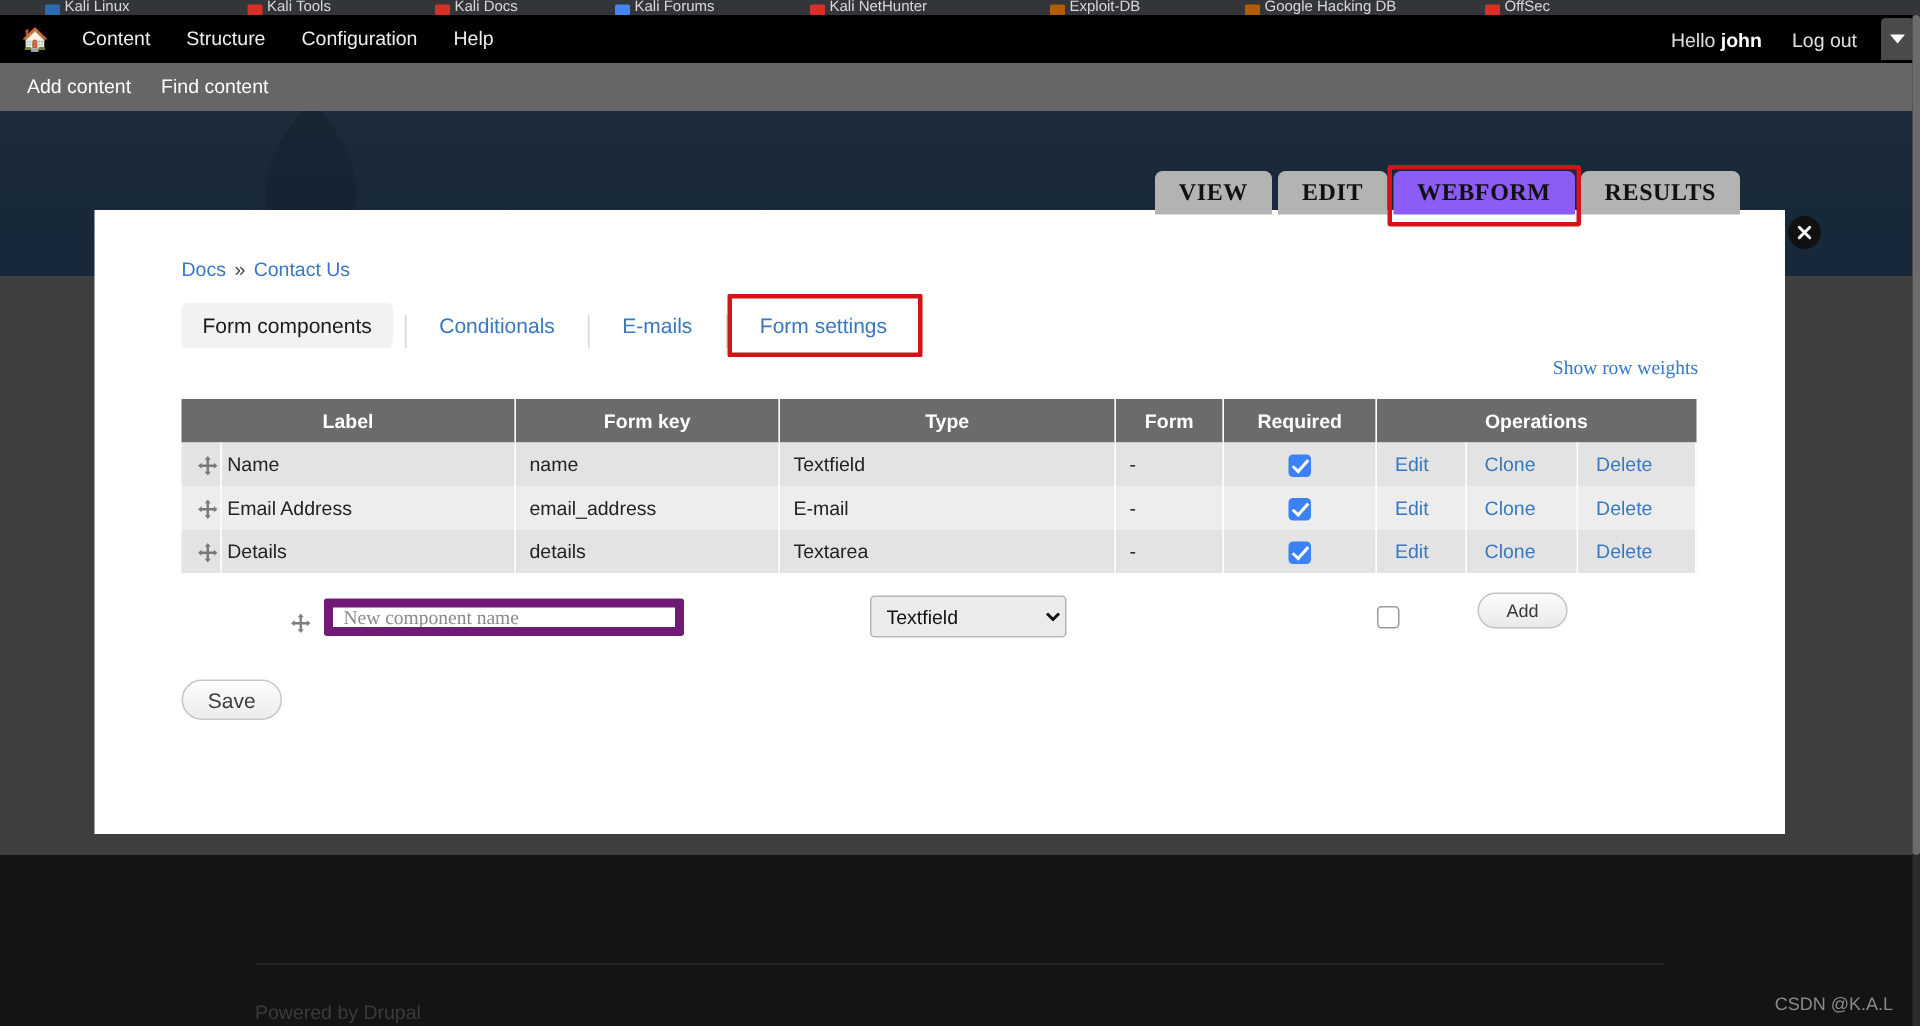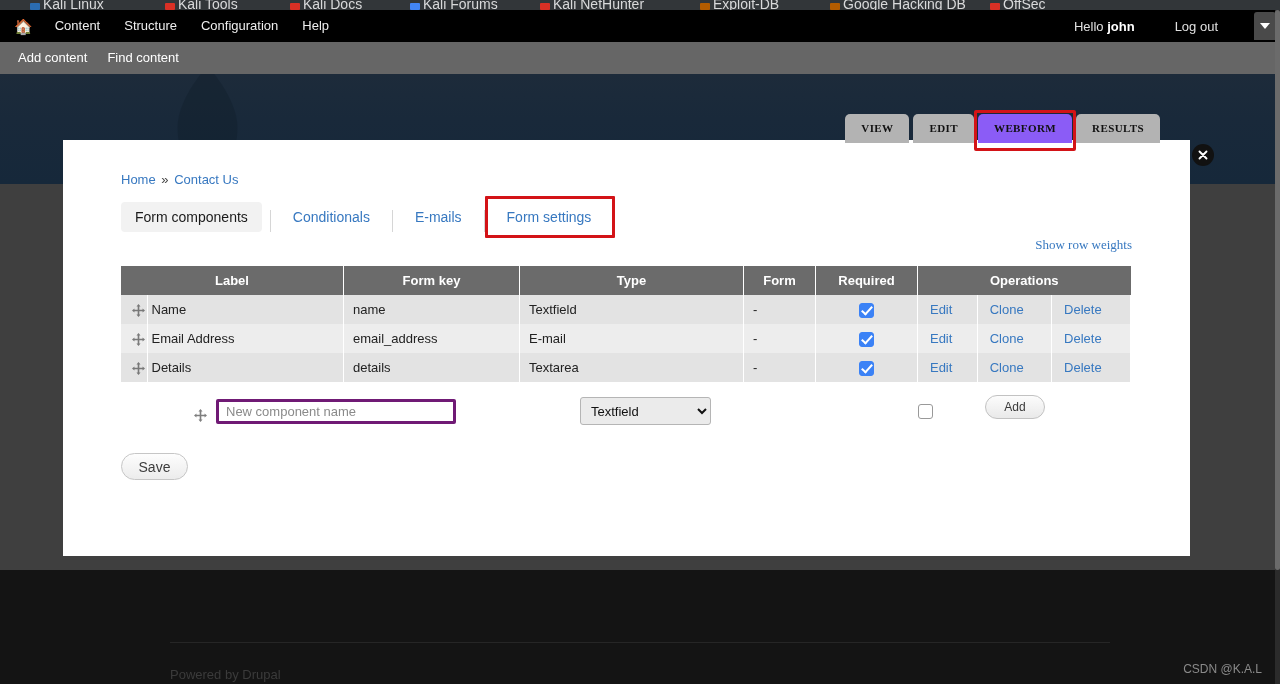--- a/index.html
+++ b/index.html
@@ -13,36 +13,36 @@
 
   
   .bookmark-strip {
     position: absolute; top: 0; left: 0;
     width: 1280px; height: 10px;
     background: #323639;
     overflow: hidden;
   }
   .bookmark-strip .bm {
     position: absolute; bottom: 0;
-    color: #d8d9da; font-size: 14px; white-space: nowrap;
+    color: #d8d9da; font-size: 10px; white-space: nowrap;
     line-height: 11px;
     margin-top: 40px;
   }
   .bm-ico { display: inline-block; width: 10px; height: 7px; vertical-align: bottom; margin-right: 3px; border-radius: 1px; }
 
   
   .admin-toolbar {
     position: absolute; top: 10px; left: 0;
     width: 1280px; height: 32px;
     background: #000;
     color: #fff;
     font-size: 13px;
   }
   .admin-toolbar .left { position: absolute; left: 0; top: 0; height: 32px; display: flex; align-items: center; }
-  .admin-toolbar .right { position: absolute; right: 0; top: 0; height: 32px; display: flex; align-items: center; gap: 20px; }
+  .admin-toolbar .right { position: absolute; right: 0; top: 0; height: 32px; display: flex; align-items: center; }
   .tb-item {
     padding: 0 12px; height: 32px; line-height: 32px;
     color: #eee; text-decoration: none; cursor: pointer;
     font-size: 13px;
   }
   .tb-home {
     padding: 0 10px 0 14px; height: 32px; line-height: 32px; cursor: pointer;
     display: flex; align-items: center;
   }
   .home-glyph { font-size: 15px; color: #fff; line-height: 1; }
@@ -110,21 +110,21 @@
   
   .ptabs {
     position: absolute; top: 114px; right: 120px;
     display: flex; align-items: flex-end; gap: 4px;
     z-index: 6;
   }
   .ptab {
     height: 29px; line-height: 29px;
     padding: 0 16px;
     background: #b3b3b3;
-    color: #111; font-weight: bold; font-size: 11px;
+    color: #111; font-weight: bold; font-size: 16px;
     font-family: "Liberation Serif", serif;
     border-radius: 5px 5px 0 0;
     letter-spacing: 0.4px;
     cursor: pointer;
     position: relative;
   }
   .ptab.active { background: #8b5cf6; color: #111; }
   .ptab.highlight::after {
     content: ""; position: absolute;
     left: -4px; top: -4px; right: -4px; bottom: -8px;
@@ -241,23 +241,23 @@
 
   
   .new-row {
     position: absolute; left: 58px; top: 253px;
     width: 1010px; height: 46px;
   }
   .nr-drag { position: absolute; left: 73px; top: 16px; opacity: .75; }
   .nr-input {
     position: absolute; left: 95px; top: 6px;
     width: 240px; height: 25px;
-    border: 3px solid #701a75; border-radius: 2px;
+    border: 6px solid #701a75; border-radius: 2px;
     padding: 0 7px; font-size: 13px; color: #222;
-    font-family: Liberation Sans, sans-serif;
+    font-family: Liberation Serif, serif;
     background: #fff;
   }
   .nr-input::placeholder { color: #8a8a8a; }
   .nr-select {
     position: absolute; left: 459px; top: 4px;
     width: 131px; height: 28px;
     font-size: 13px; font-family: "Liberation Sans", sans-serif;
     border: 1px solid #b5b5b5; border-radius: 3px;
     background: #ebebeb; color: #111;
     padding-left: 6px;
@@ -377,21 +377,21 @@
 <div class="ptabs">
   <div class="ptab">VIEW</div>
   <div class="ptab">EDIT</div>
   <div class="ptab active highlight">WEBFORM</div>
   <div class="ptab">RESULTS</div>
 </div>
 
 <div class="content-panel">
 
   <div class="breadcrumb">
-    <a>Home</a>
+    <a>Docs</a>
     <span class="sep">»</span>
     <a>Contact Us</a>
   </div>
 
   <div class="stabs">
     <div class="stab active">Form components</div>
     <div class="stab-sep"></div>
     <div class="stab">Conditionals</div>
     <div class="stab-sep"></div>
     <div class="stab">E-mails</div>

